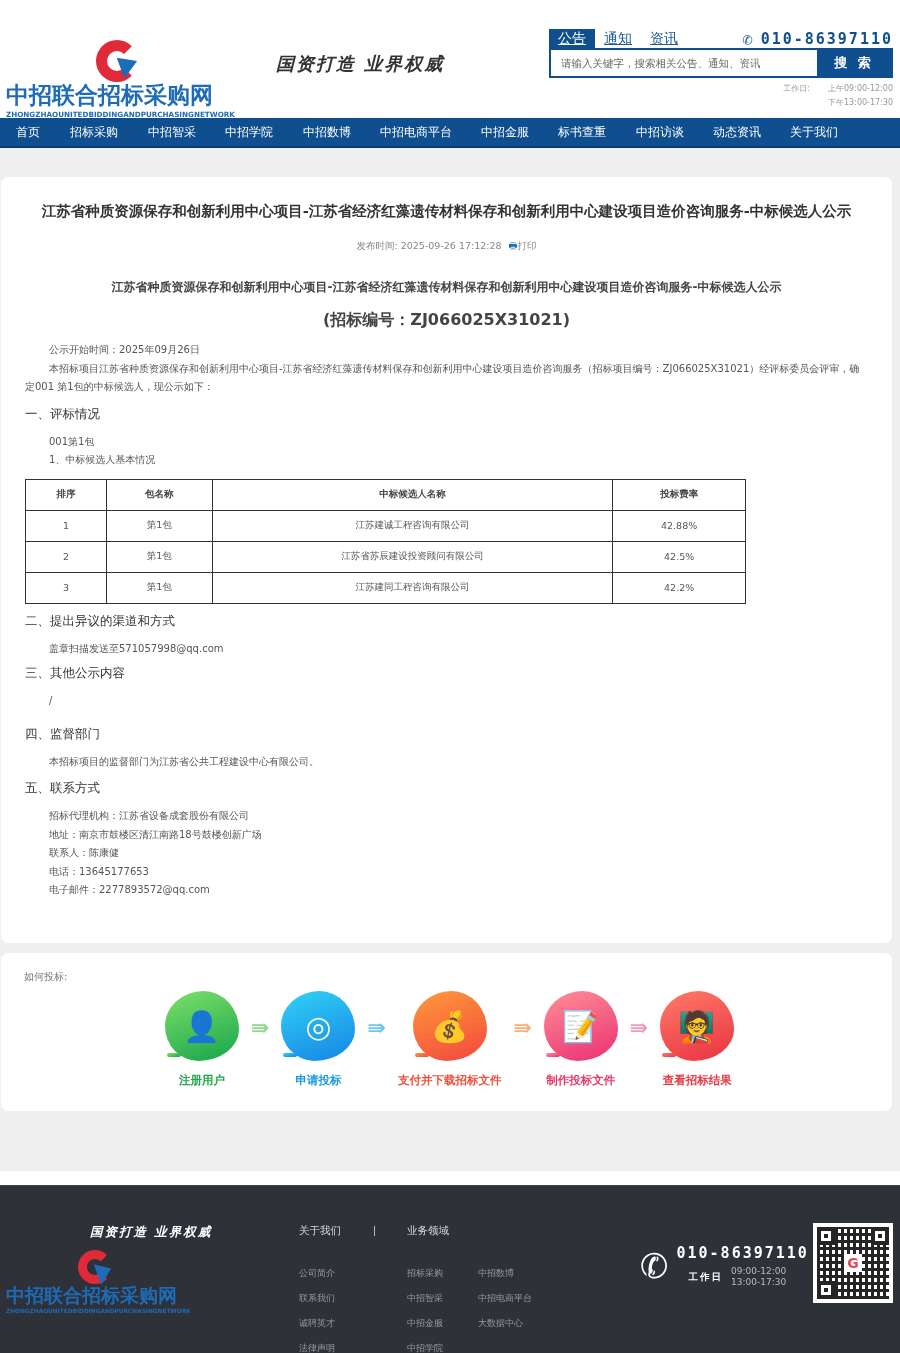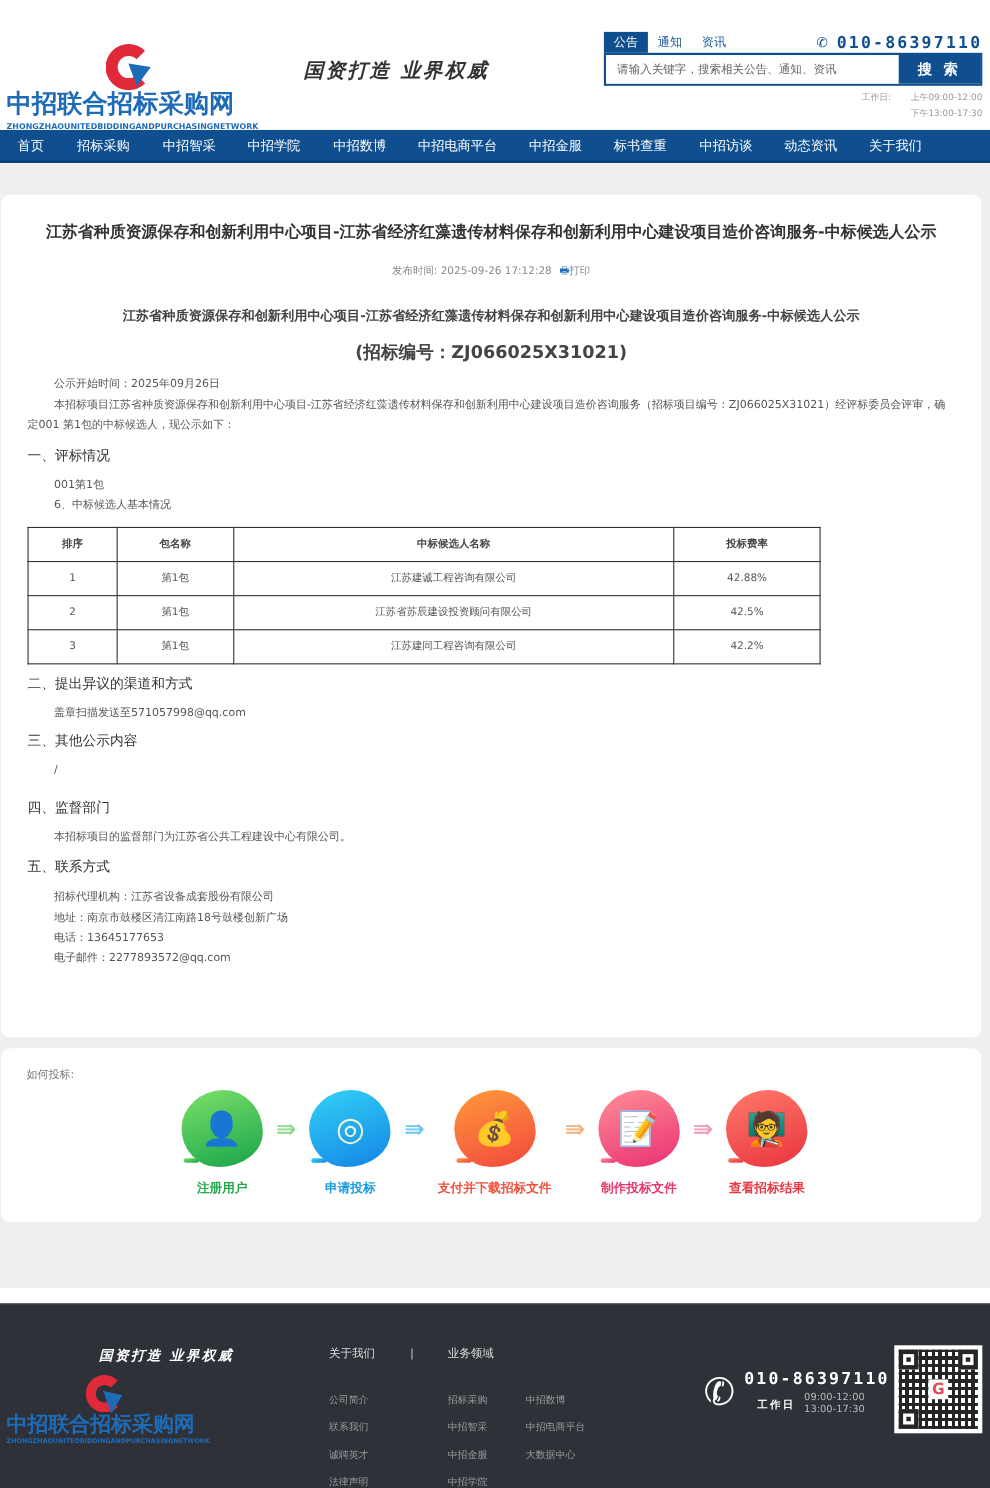--- a/index.html
+++ b/index.html
@@ -11,21 +11,21 @@
   .logo-g { width: 44px; height: 42px; position: relative; }
   .logo-g .g-red { position: absolute; left: 0; top: 0; width: 42px; height: 42px; border-radius: 50%; border: 11px solid #e02a3a; border-right-color: transparent; }
   .logo-g .g-blue { position: absolute; right: 2px; top: 14px; width: 0; height: 0; border-left: 18px solid #1e6bb8; border-top: 10px solid transparent; border-bottom: 12px solid transparent; transform: rotate(-20deg); }
   .logo-text { margin-left: 4px; }
   .logo-cn { color: #1e6bb8; font-weight: bold; font-size: 23px; letter-spacing: 0px; line-height: 26px; }
   .logo-en { color: #1e6bb8; font-weight: bold; font-size: 7.2px; letter-spacing: 0px; margin-top: 2px; }
   .slogan { position: absolute; left: 276px; top: 52px; font-family: "DejaVu Serif", serif; font-style: italic; font-weight: bold; font-size: 18px; color: #333; letter-spacing: 2px; }
 
   .search-area { position: absolute; left: 549px; top: 29px; width: 344px; }
   .search-tabs { display: flex; height: 19px; }
-  .search-tab { font-size: 11px; padding: 0 9px; line-height: 19px; color: #1e5a9a; cursor: pointer; }
+  .search-tab { font-size: 14px; padding: 0 9px; line-height: 19px; color: #1e5a9a; cursor: pointer; text-decoration: underline; }
   .search-tab.active { background: #0f4f8f; color: #fff; }
   .phone-top { position: absolute; right: 0; top: 0; display: flex; align-items: center; color: #0f4f8f; font-weight: bold; font-size: 15px; letter-spacing: 2px; font-family: "DejaVu Sans Mono", monospace; }
   .phone-top .ph-icon { font-size: 17px; margin-right: 6px; }
   .search-box { display: flex; border: 2px solid #0f4f8f; height: 30px; }
   .search-input { flex: 1; border: none; padding: 0 10px; font-size: 10.5px; color: #666; outline: none; font-family: "DejaVu Sans", sans-serif; }
   .search-input::placeholder { color: #666; }
   .search-btn { width: 74px; background: #0f4f8f; color: #fff; font-weight: bold; font-size: 13px; border: none; letter-spacing: 3px; cursor: pointer; font-family: "DejaVu Sans", sans-serif; }
   .worktime { position: absolute; right: 0; top: 54px; font-size: 8px; color: #999; text-align: right; line-height: 14px; display: flex; }
   .worktime .wl { margin-right: 18px; }
 
@@ -158,21 +158,21 @@
     <div class="art-sub">江苏省种质资源保存和创新利用中心项目-江苏省经济红藻遗传材料保存和创新利用中心建设项目造价咨询服务-中标候选人公示</div>
     <div class="art-code">(招标编号：ZJ066025X31021)</div>
 
     <div class="para-block" style="margin-top:10px">
       <div class="p indent">公示开始时间：2025年09月26日</div>
       <div class="p indent">本招标项目江苏省种质资源保存和创新利用中心项目-江苏省经济红藻遗传材料保存和创新利用中心建设项目造价咨询服务（招标项目编号：ZJ066025X31021）经评标委员会评审，确定001 第1包的中标候选人，现公示如下：</div>
     </div>
 
     <div class="h2" style="margin-top:8px">一、评标情况</div>
     <div class="sub-p">001第1包</div>
-    <div class="sub-p">6、中标候选人基本情况</div>
+    <div class="sub-p">1、中标候选人基本情况</div>
 
     <table>
       <colgroup>
           <col style="width:90px">
           <col style="width:118px">
           <col style="width:451px">
           <col style="width:145px">
         </colgroup>
       <thead>
         <tr>
@@ -206,20 +206,21 @@
 
     <div class="h2">二、提出异议的渠道和方式</div>
     <div class="sub-p">盖章扫描发送至571057998@qq.com</div>
     <div class="h2" style="margin-top:6px">三、其他公示内容</div>
     <div class="sub-p">/</div>
     <div class="h2" style="margin-top:14px">四、监督部门</div>
     <div class="sub-p">本招标项目的监督部门为江苏省公共工程建设中心有限公司。</div>
     <div class="h2" style="margin-top:8px">五、联系方式</div>
     <div class="sub-p">招标代理机构：江苏省设备成套股份有限公司</div>
     <div class="sub-p">地址：南京市鼓楼区清江南路18号鼓楼创新广场</div>
+    <div class="sub-p">联系人：陈康健</div>
     <div class="sub-p">电话：13645177653</div>
     <div class="sub-p">电子邮件：2277893572@qq.com</div>
   </div>
 </div>
 
 <div class="howto">
   <div class="howto-label">如何投标:</div>
   <div class="steps">
     <div class="step">
       <div class="blob" style="background:linear-gradient(160deg,#7ee06a,#16a44a)">👤</div>

